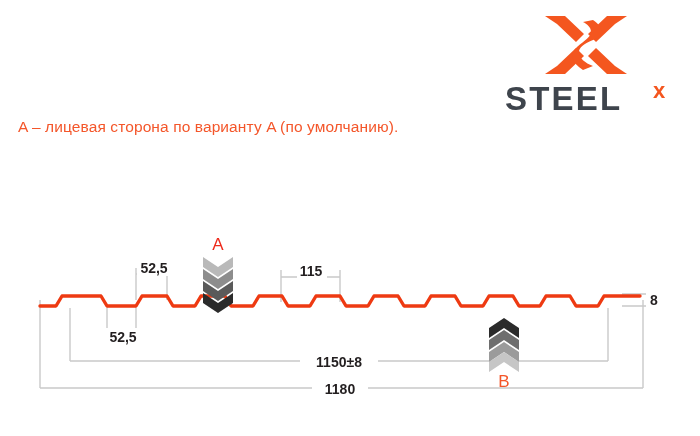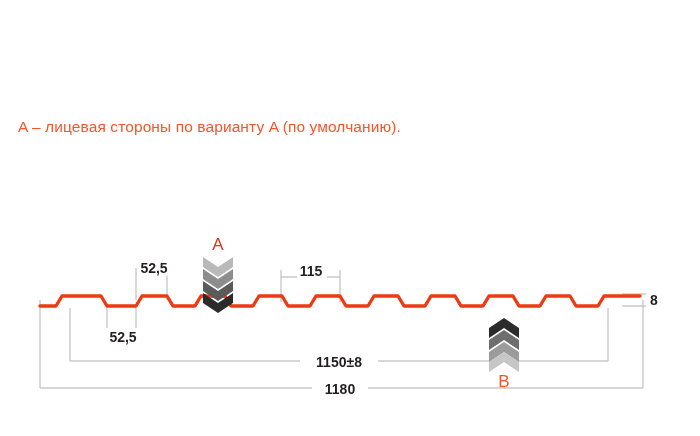--- a/index.html
+++ b/index.html
@@ -97,22 +97,40 @@
     width: 30px;
   }
   #marker-a-stack { top: 22px; height: 56px; }
   #marker-b-stack { top: 0px; height: 54px; }
 </style>
 </head>
 <body>
 
 <div id="stage">
 
-
-  <div class="note-line" id="note-a">A – лицевая стороны по варианту A (по умолчанию).</div>
+  <div id="logo-block">
+
+    <svg id="logo-mark" viewBox="0 0 86 62">
+      <path d="M2,2 L22,2 L41,20 L33,28 L14,10 Z
+               M84,2 L64,2 L45,20 L53,28 L72,10 Z
+               M2,60 L22,60 L41,42 L33,34 L14,52 Z
+               M84,60 L64,60 L45,42 L53,34 L72,52 Z" fill="#f4561f"></path>
+      <path d="M50,6 C62,14 60,22 50,26 C40,30 36,34 36,38
+               C36,44 42,49 50,52 L40,56 C29,49 26,40 34,33
+               C42,26 48,23 48,18 C48,13 44,10 40,8 Z" fill="#f4561f"></path>
+      <path d="M30,24 L56,24 L56,38 L30,38 Z" fill="#ffffff" opacity="0"></path>
+    </svg>
+
+    <svg id="logo-wordmark" viewBox="0 0 190 38">
+      <text x="0" y="30" font-family="Liberation Sans, sans-serif" font-size="33" font-weight="bold" letter-spacing="2.2" fill="#3e444c">STEEL</text>
+      <text x="148" y="18" font-family="Liberation Sans, sans-serif" font-size="22" font-weight="bold" fill="#f4561f">x</text>
+    </svg>
+  </div>
+
+  <div class="note-line" id="note-a">A – лицевая сторона по варианту A (по умолчанию).</div>
 
 
   <svg id="drawing" viewBox="0 0 700 185">
 
     <g stroke="#c9c9c9" stroke-width="1.4" fill="none">
 
       <line x1="40" y1="72" x2="40" y2="160"></line>
       <line x1="70" y1="80" x2="70" y2="133"></line>
 
       <line x1="136" y1="40" x2="136" y2="72"></line>

